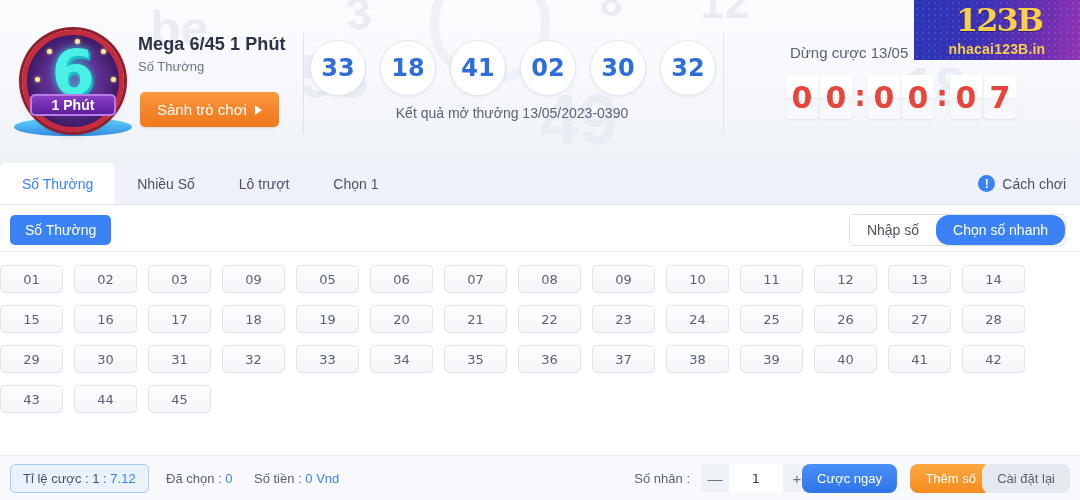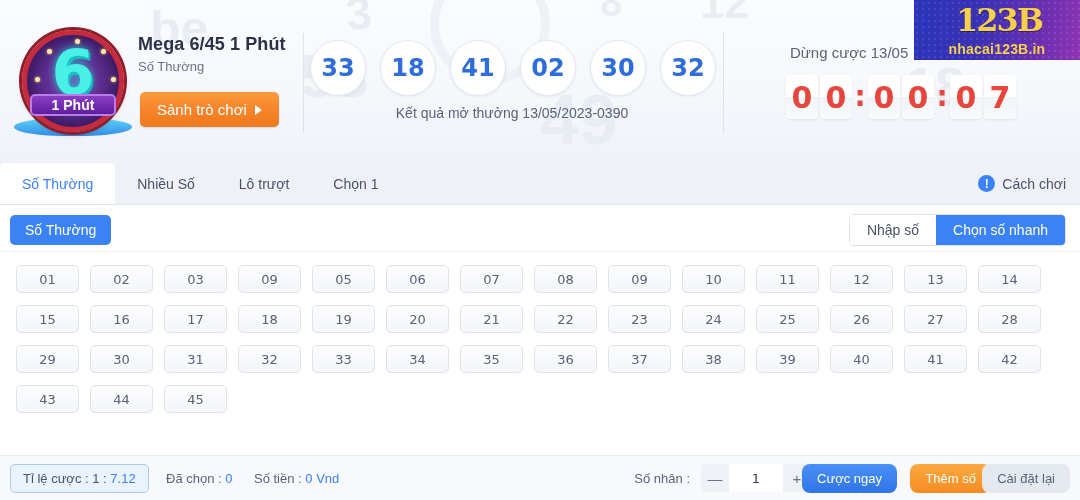--- a/index.html
+++ b/index.html
@@ -234,28 +234,28 @@
     border-radius: 5px;
     overflow: hidden;
     margin-left: 29px;
   }
   .seg {
     padding: 7px 17px;
     font-size: 14px;
     background: #ffffff; color: #4a5263;
     cursor: pointer;
   }
-  .seg.active { background: #3b82f6; color: #ffffff; }
+  .seg.active { background: #3b82f6; color: #ffffff; border-radius: 13px; }
 
   
   .grid-area {
     position: relative;
     height: 203px;
     background: #ffffff;
-    padding: 13px 0 0 16px;
+    padding: 13px 0 0 0;
   }
   .num-row { display: flex; gap: 11px; margin-bottom: 12px; }
   .num-cell {
     width: 63px; height: 28px;
     background: linear-gradient(180deg,#fdfdfe 0%, #f3f5f8 100%);
     border: 1px solid #dfe3ea;
     border-radius: 5px;
     display: flex; align-items: center; justify-content: center;
     font-size: 13px; color: #5b6275;
     font-family: "DejaVu Sans", sans-serif;

